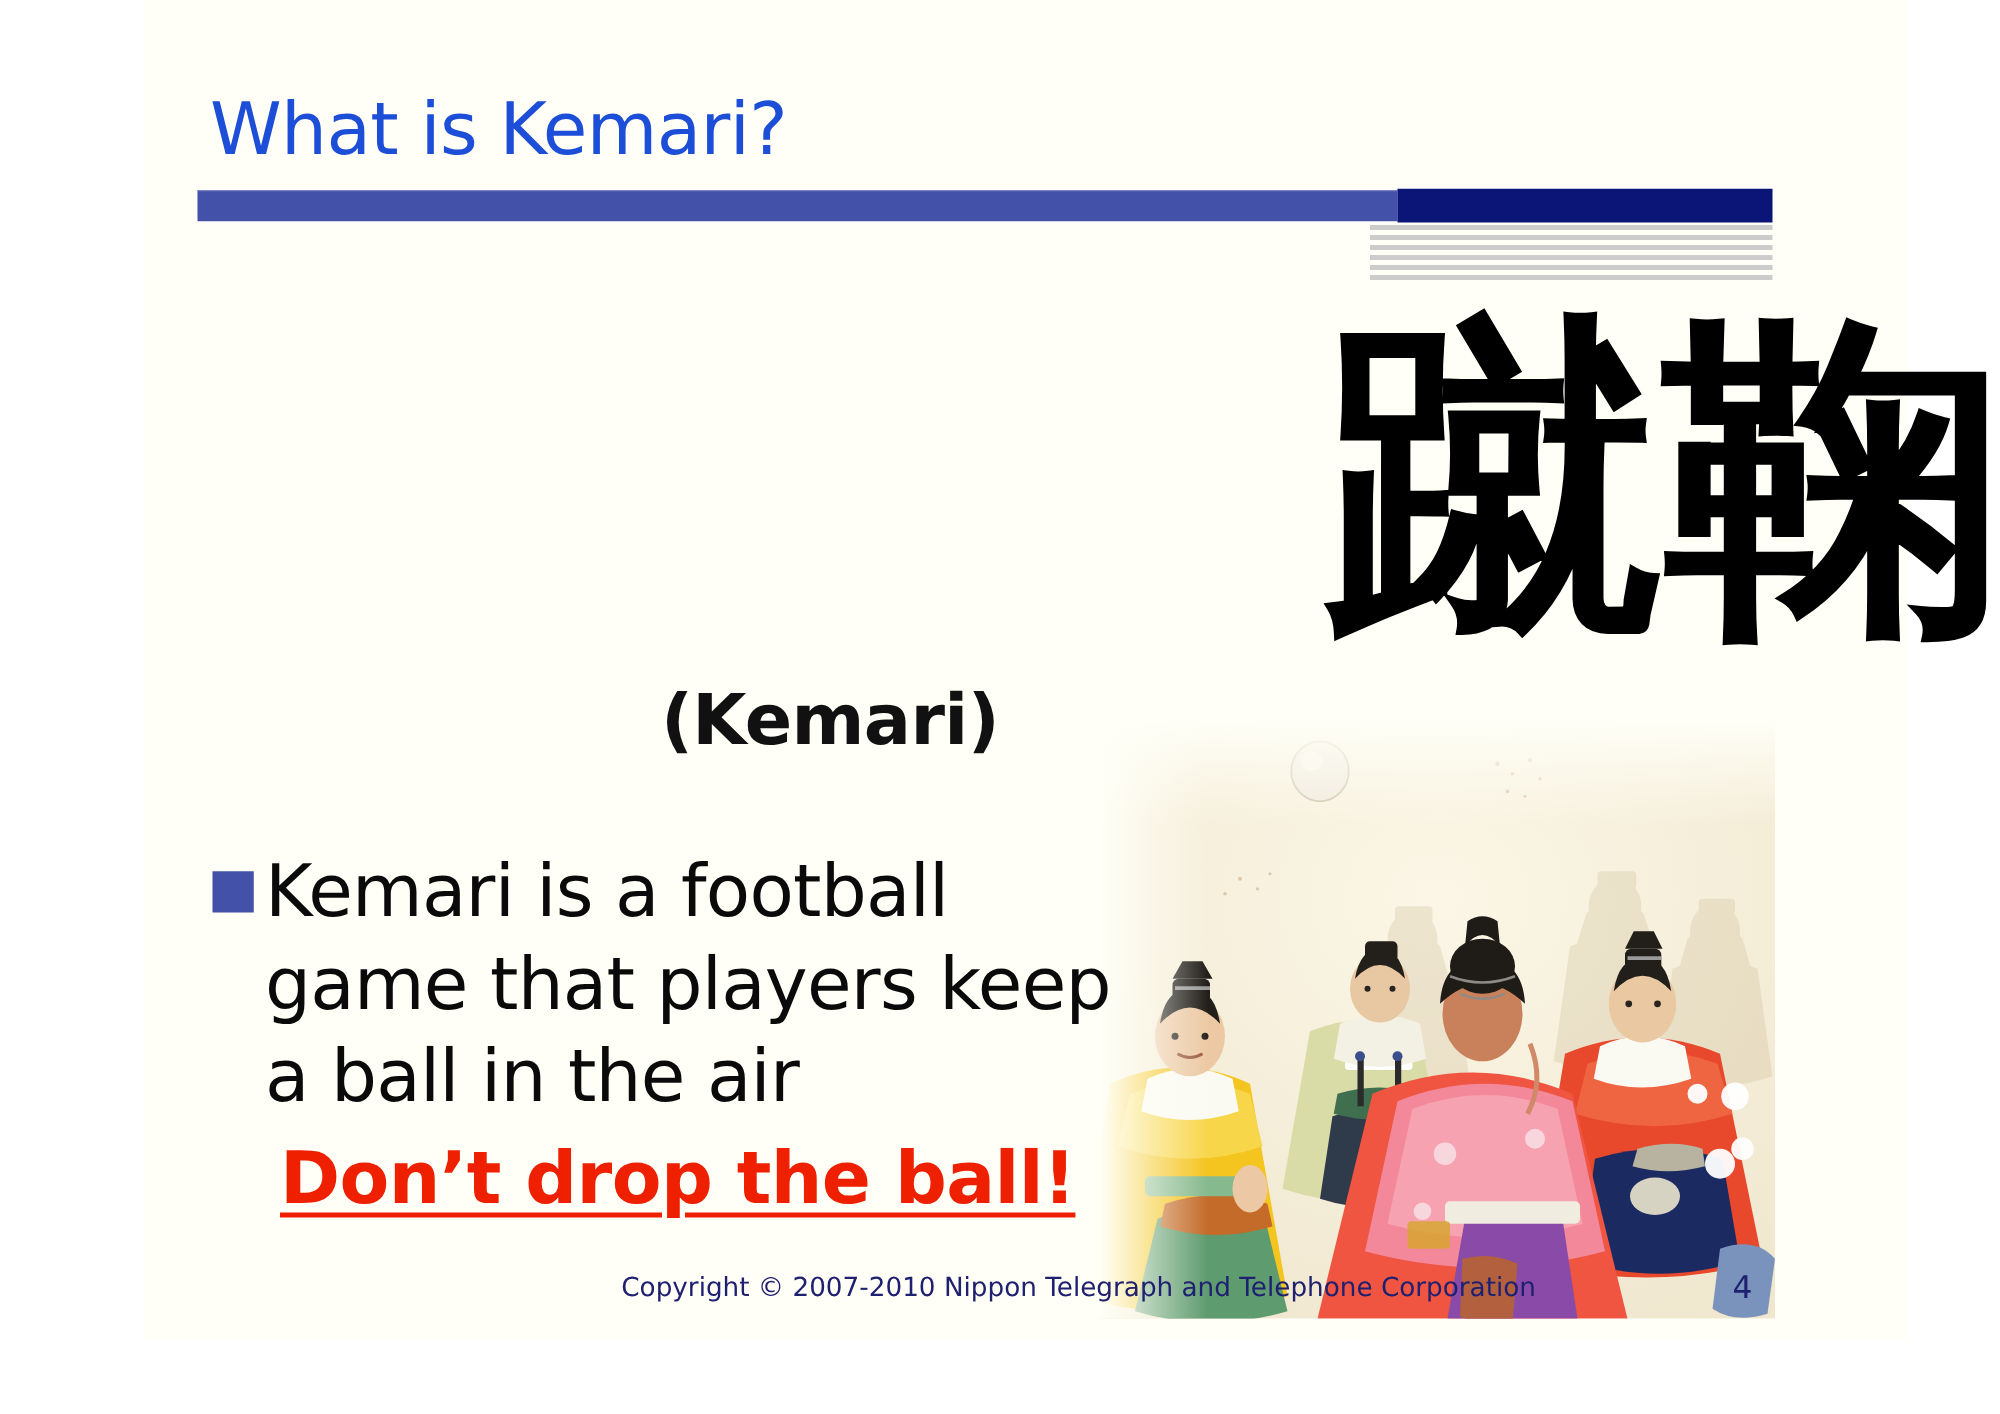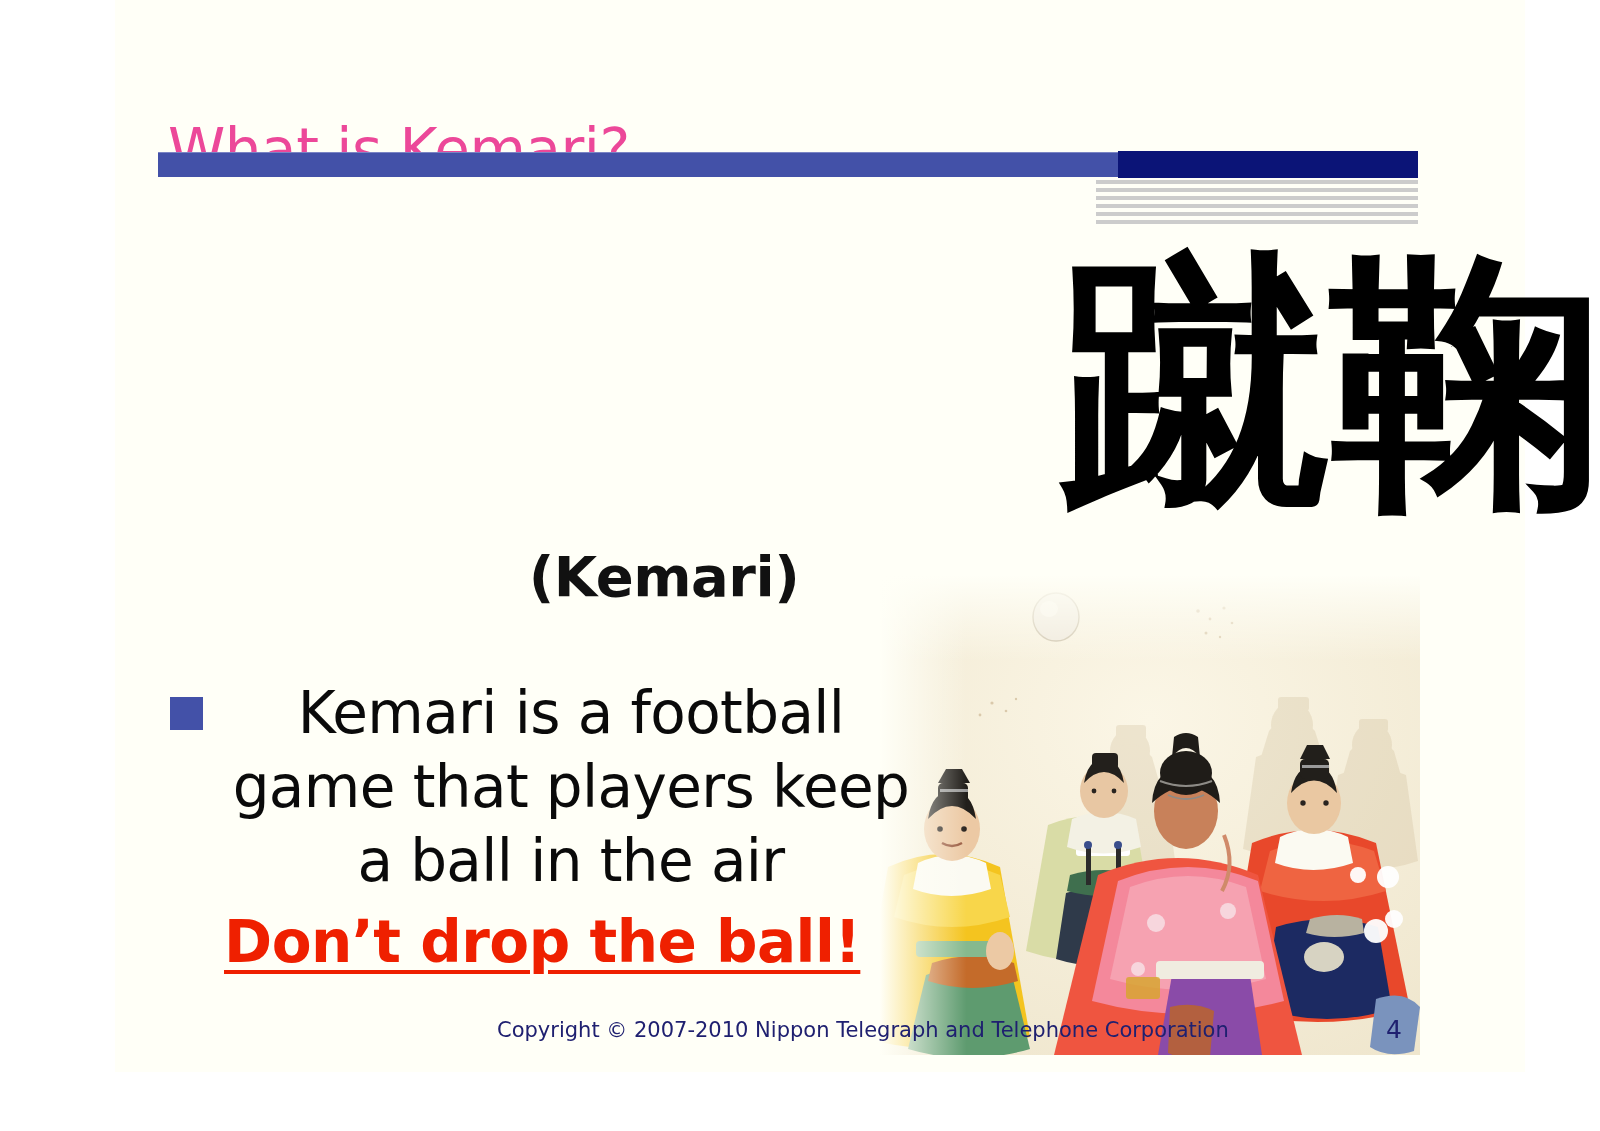--- a/index.html
+++ b/index.html
@@ -35,23 +35,22 @@
   }
 
   
   #title {
     position: absolute;
     left: 168px;
     top: 74px;
     font-size: 58px;
     line-height: 1.0;
     letter-spacing: -0.5px;
-    color: #ec4899;
+    color: #1d4ed8;
     white-space: nowrap;
-    margin-top: 47px;
   }
 
   
   #bar-left {
     position: absolute;
     left: 158px;
     top: 152px;
     width: 960px;
     height: 25px;
     background: #4351a8;
@@ -120,21 +119,20 @@
   }
 
   
   #bullet-row {
     position: absolute;
     left: 170px;
     top: 676px;
     width: 760px;
     display: flex;
     align-items: flex-start;
-    text-align: center;
   }
   #bullet-marker {
     flex: 0 0 auto;
     width: 33px;
     height: 33px;
     background: #4351a8;
     margin-top: 21px;
     margin-right: 9px;
   }
   #bullet-text {

